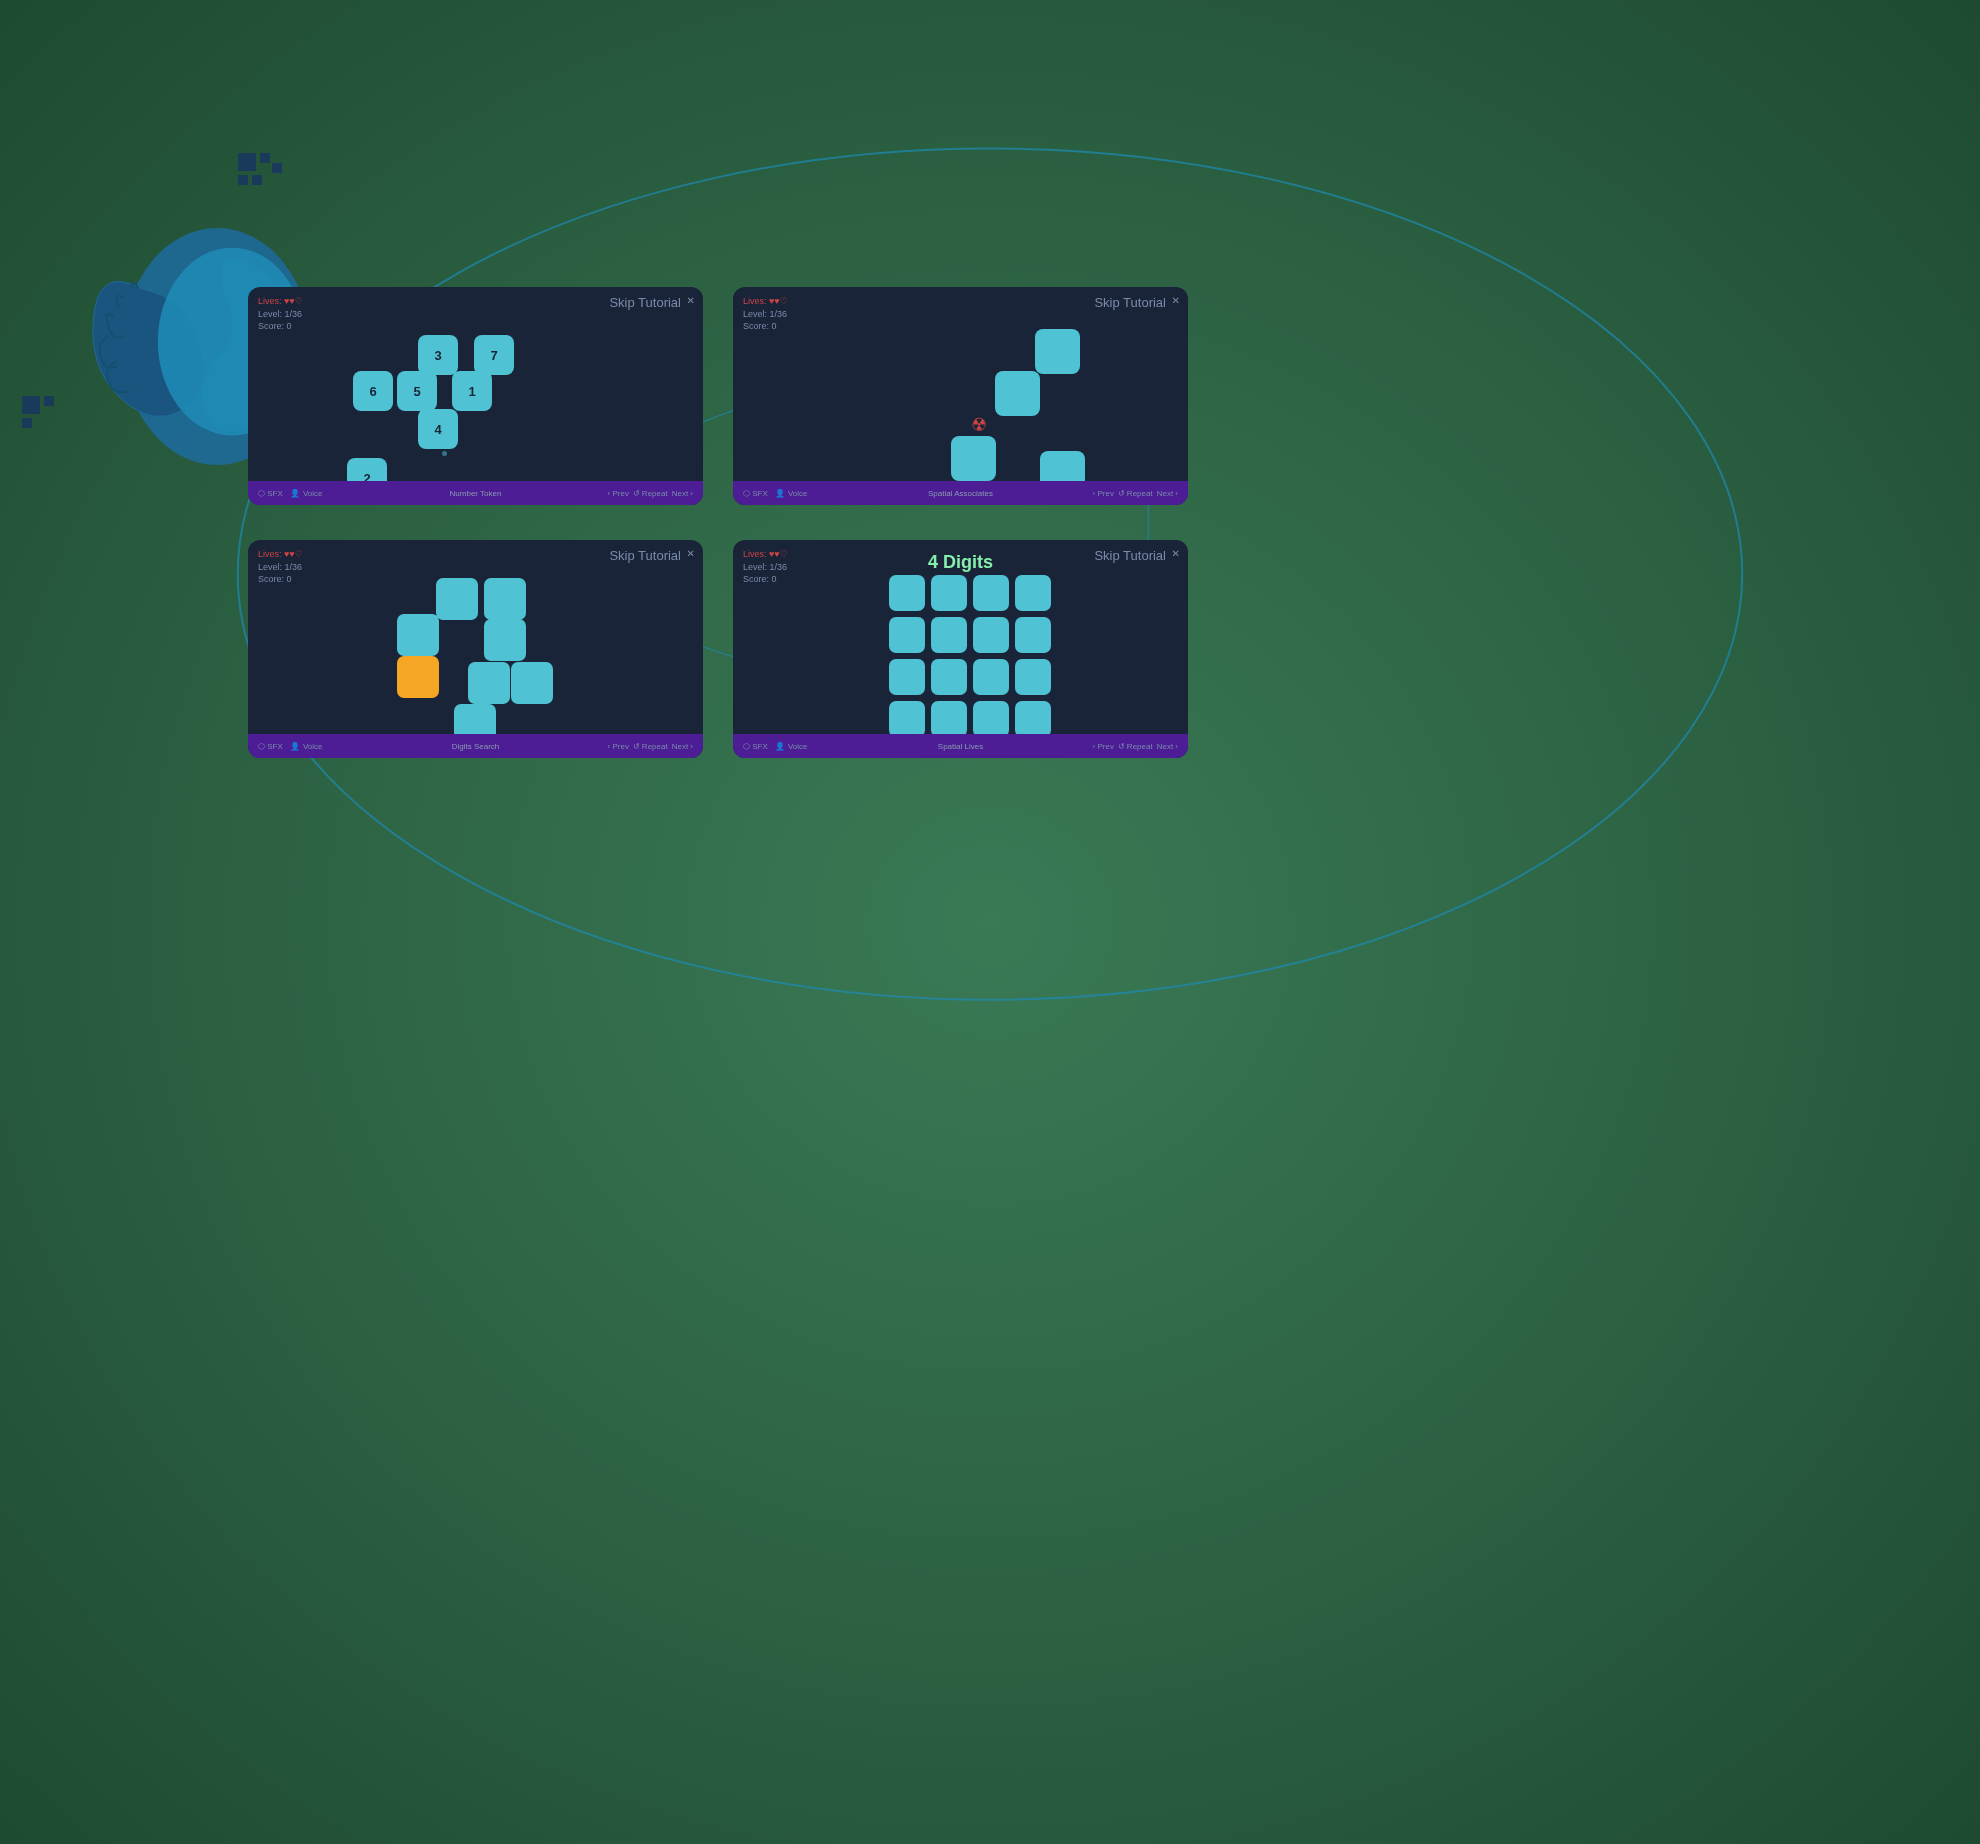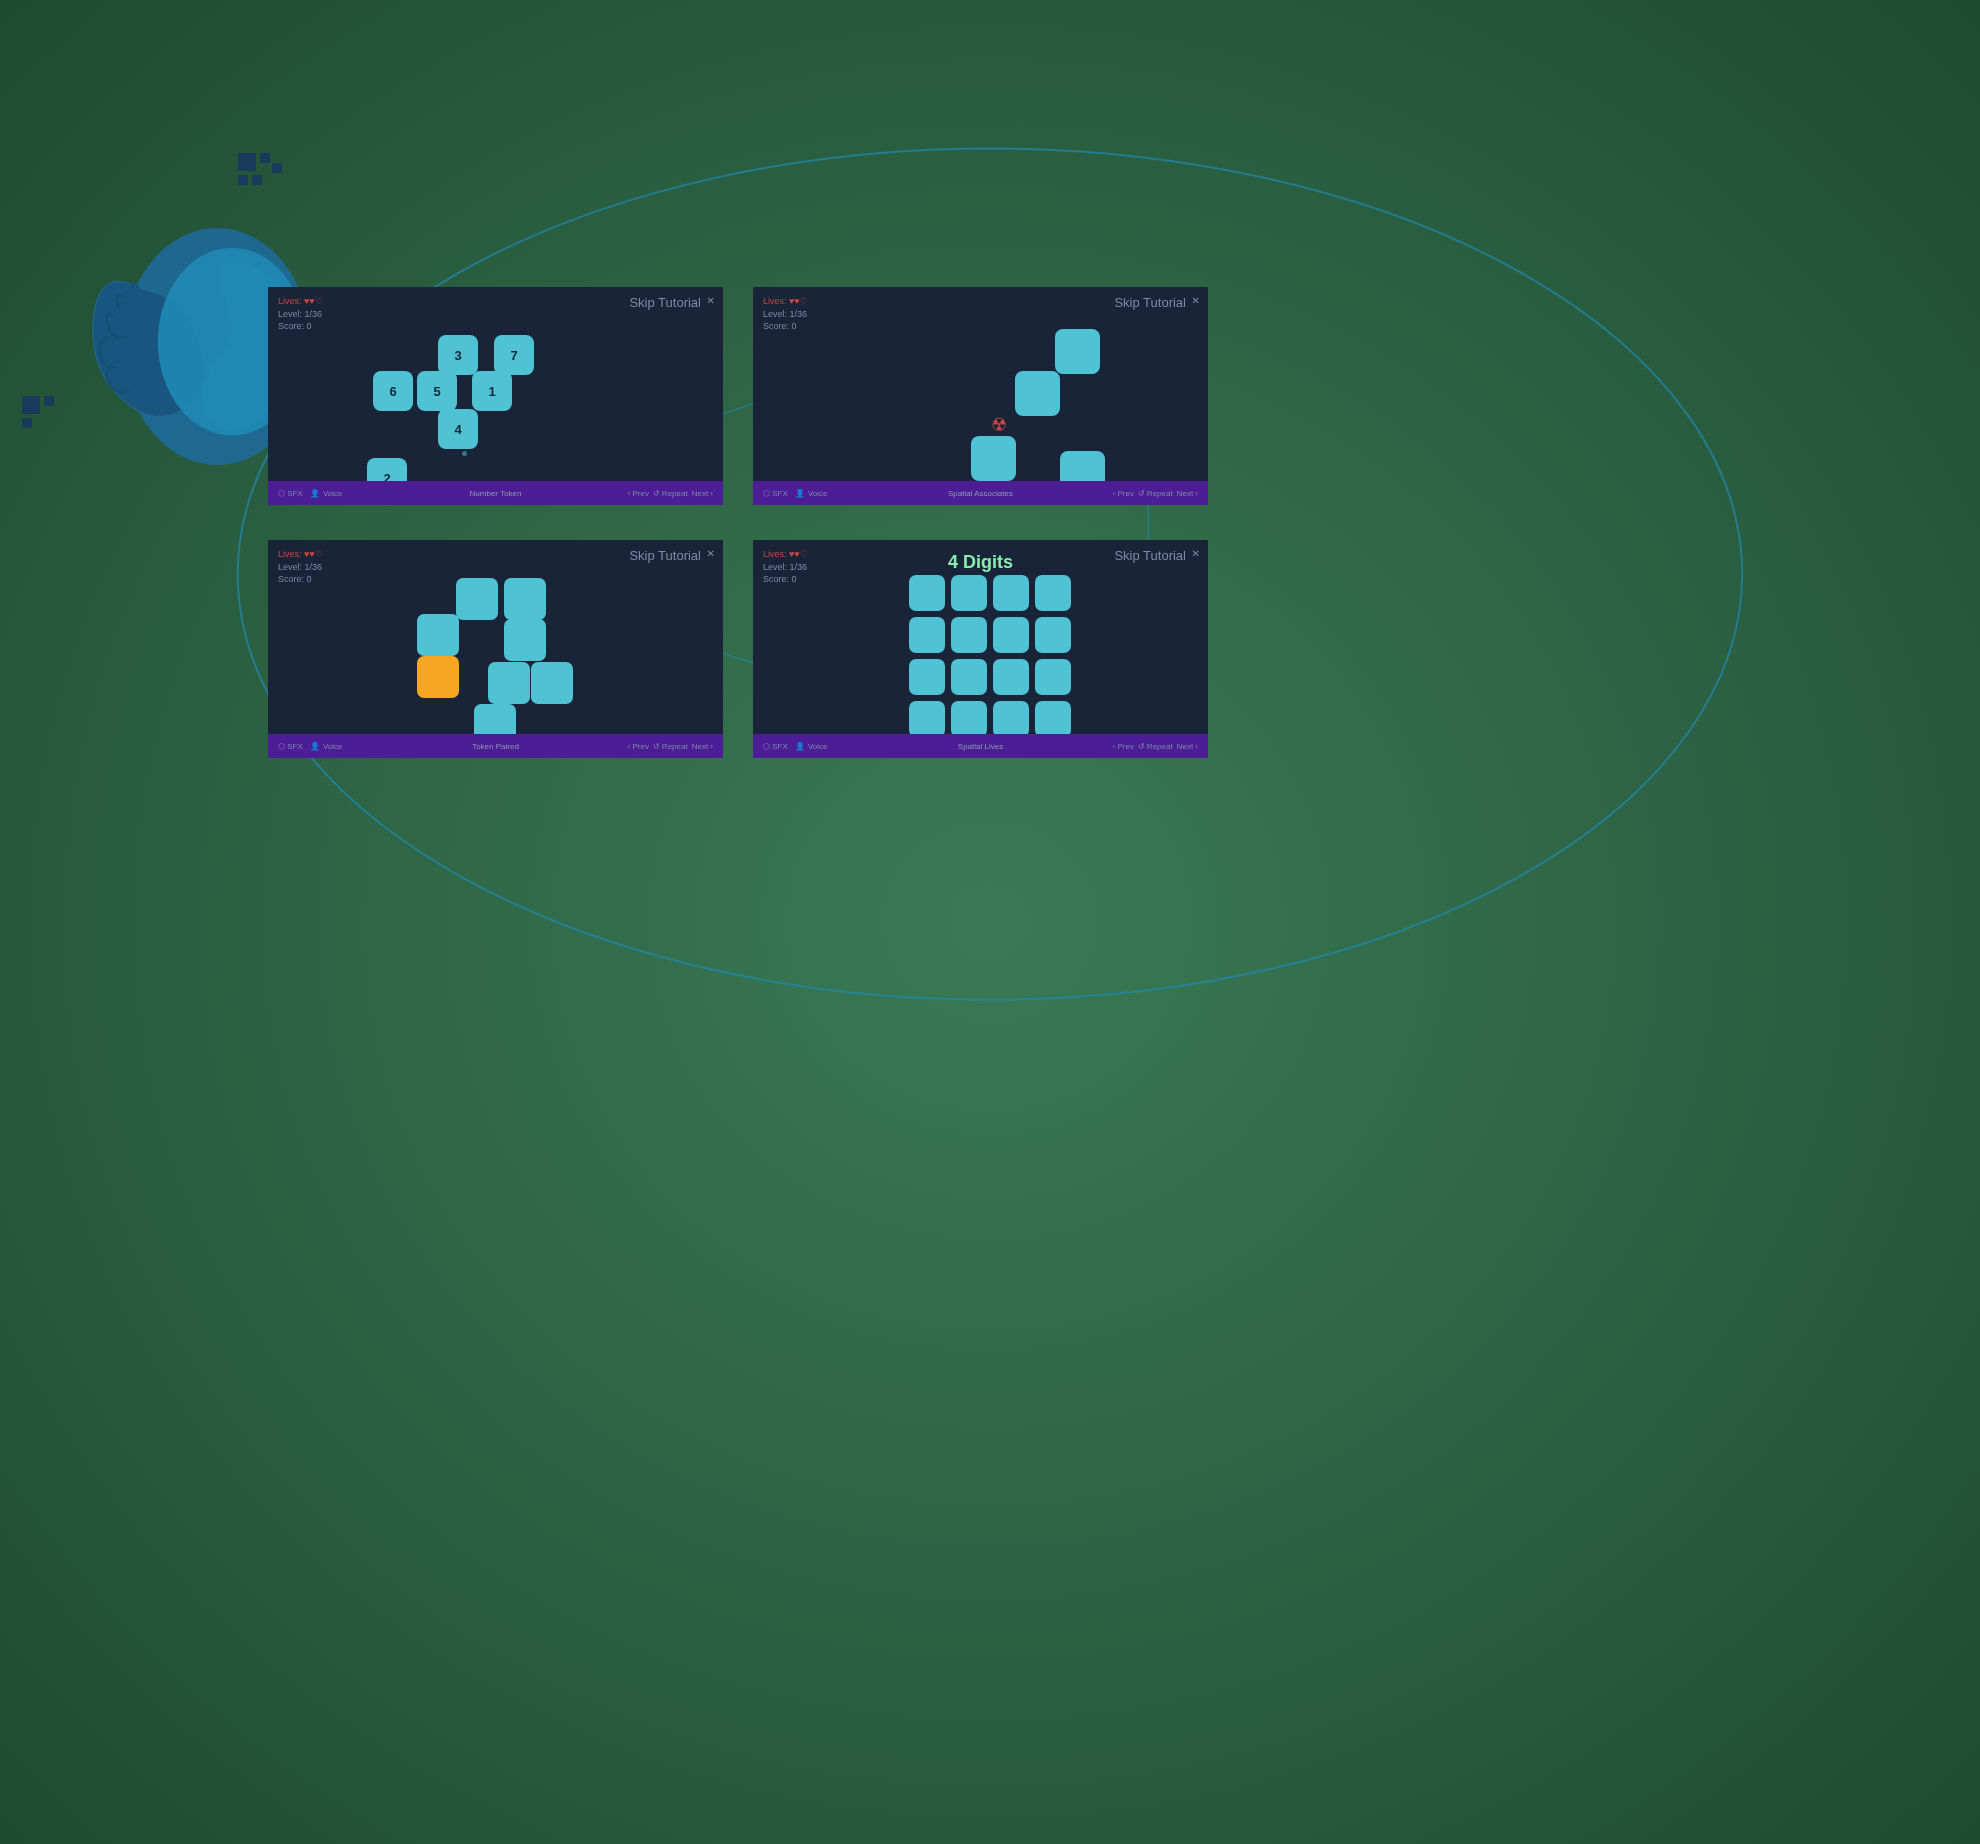--- a/index.html
+++ b/index.html
@@ -47,26 +47,25 @@
       top: 277px;
       display: grid;
       grid-template-columns: 455px 455px;
       grid-template-rows: 218px 218px;
       gap: 30px;
     }
 
     
     .game-panel {
       background: #1a2438;
-      border-radius: 1px;
+      border-radius: 12px;
       position: relative;
       overflow: hidden;
       width: 455px;
       height: 218px;
-      margin-left: 20px;
     }
 
     
     .panel-info {
       position: absolute;
       top: 8px;
       left: 10px;
       color: #7a8aaa;
       font-size: 9px;
       line-height: 1.4;
@@ -311,21 +310,21 @@
       <div class="tile token-tile" style="left:263px;top:102px;width:42px;height:42px;"></div>
 
       <div class="tile token-tile" style="left:206px;top:144px;width:42px;height:42px;"></div>
     </div>
 
     <div class="panel-footer">
       <div class="left-controls">
         <span style="cursor:pointer;">⬡ SFX</span>
         <span style="cursor:pointer;">👤 Voice</span>
       </div>
-      <div class="game-title">Token Paired</div>
+      <div class="game-title">Digits Search</div>
       <div class="nav-controls">
         <span style="cursor:pointer;">‹ Prev</span>
         <span style="cursor:pointer;">↺ Repeat</span>
         <span style="cursor:pointer;">Next ›</span>
       </div>
     </div>
   </div>
 
   <div class="game-panel">
     <div class="panel-info">

